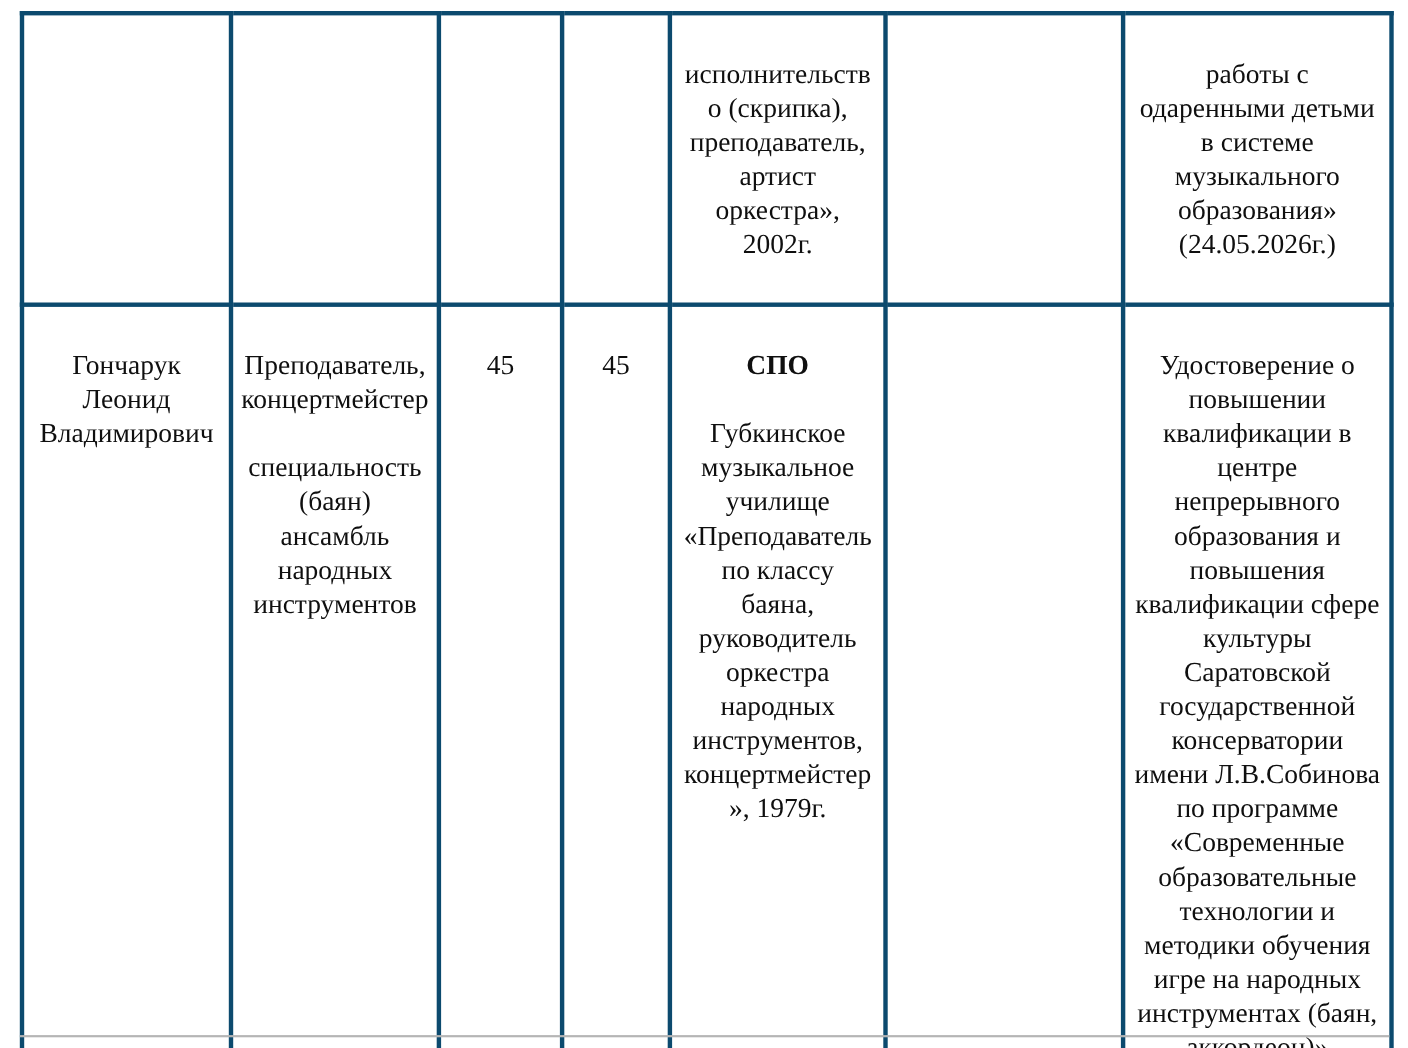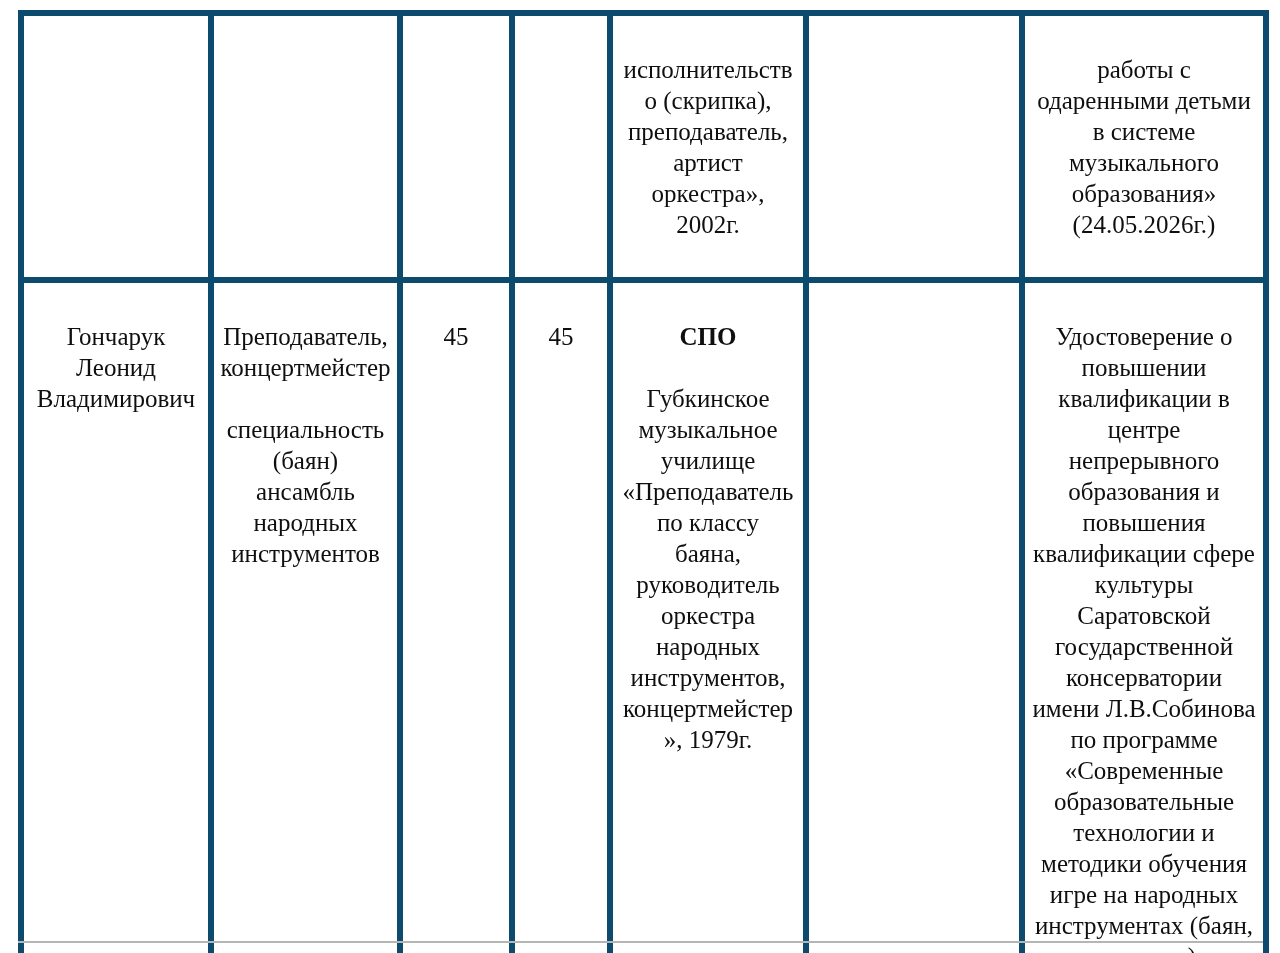--- a/index.html
+++ b/index.html
@@ -18,21 +18,21 @@
   }
   table.doc-table {
     position: absolute;
     left: 18px;
     top: 10px;
     width: 1245px;
     border-collapse: collapse;
     table-layout: fixed;
   }
   table.doc-table td {
-    border: 6px solid #0c4a6e;
+    border: 4px solid #0c4a6e;
     vertical-align: top;
     text-align: center;
     padding: 7px 2px 6px 2px;
     font-size: 25px;
     line-height: 31px;
     white-space: pre-line;
     overflow: hidden;
   }
   tr.row-cont  { height: 216px; }
   tr.row-main  { height: 705px; }

